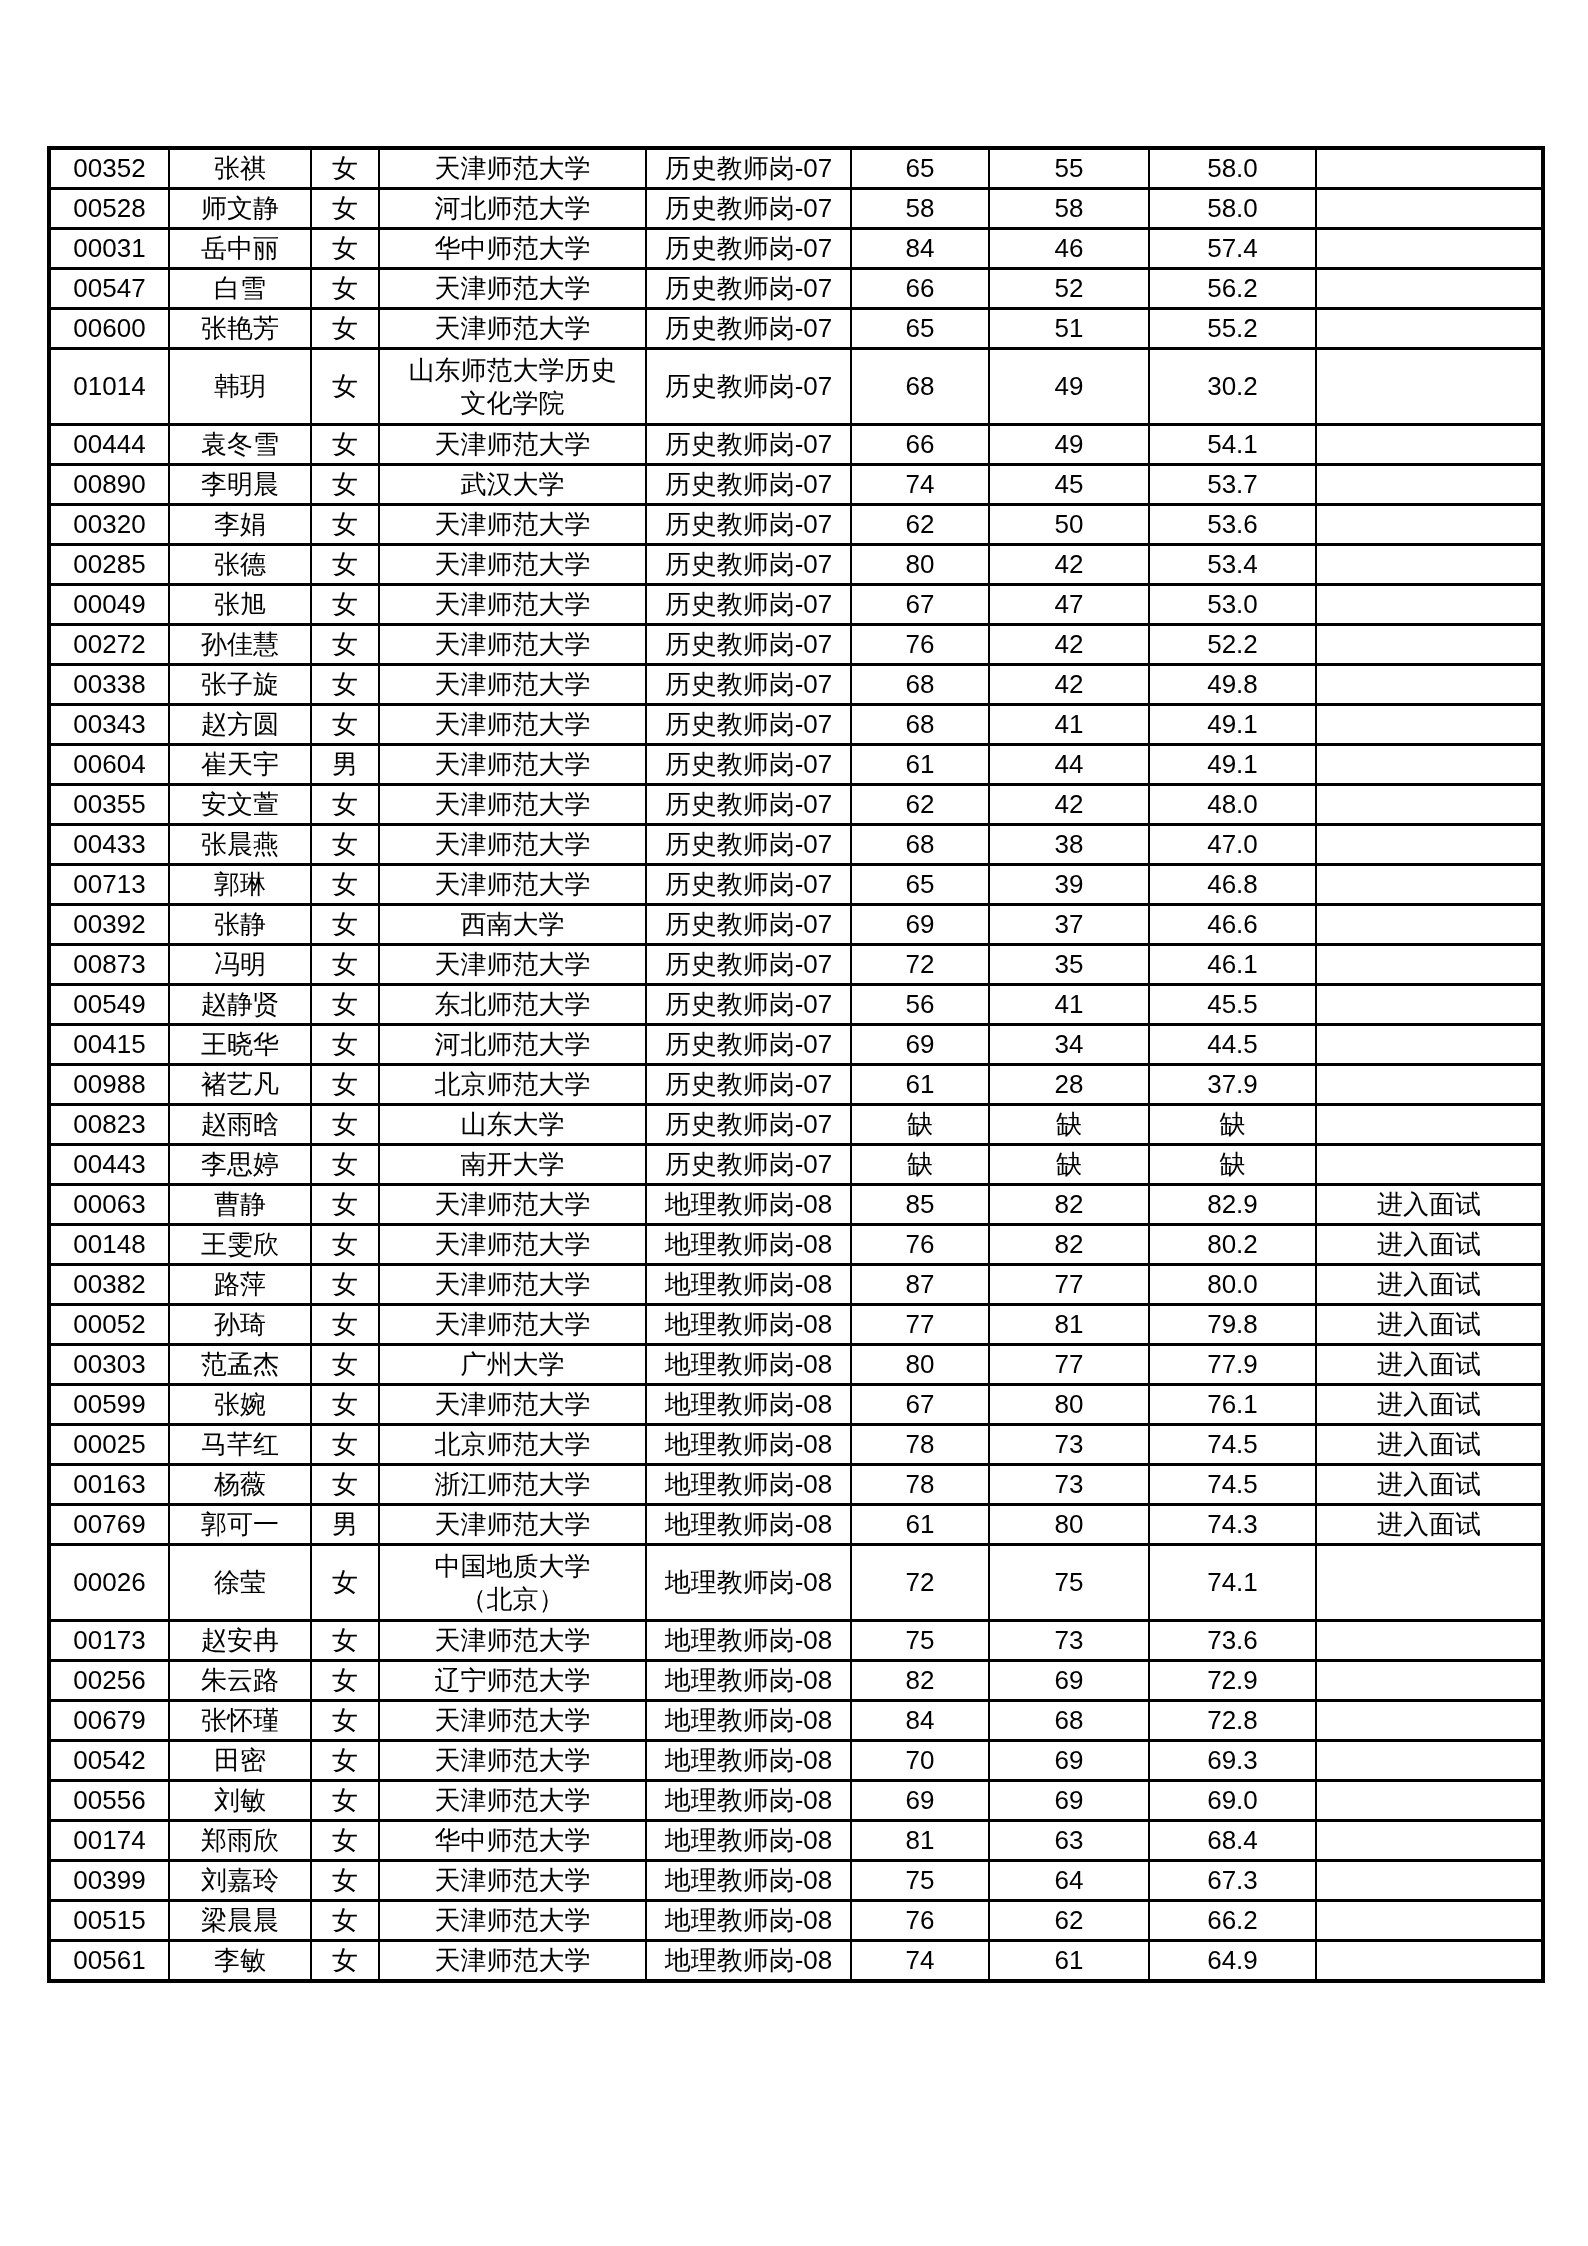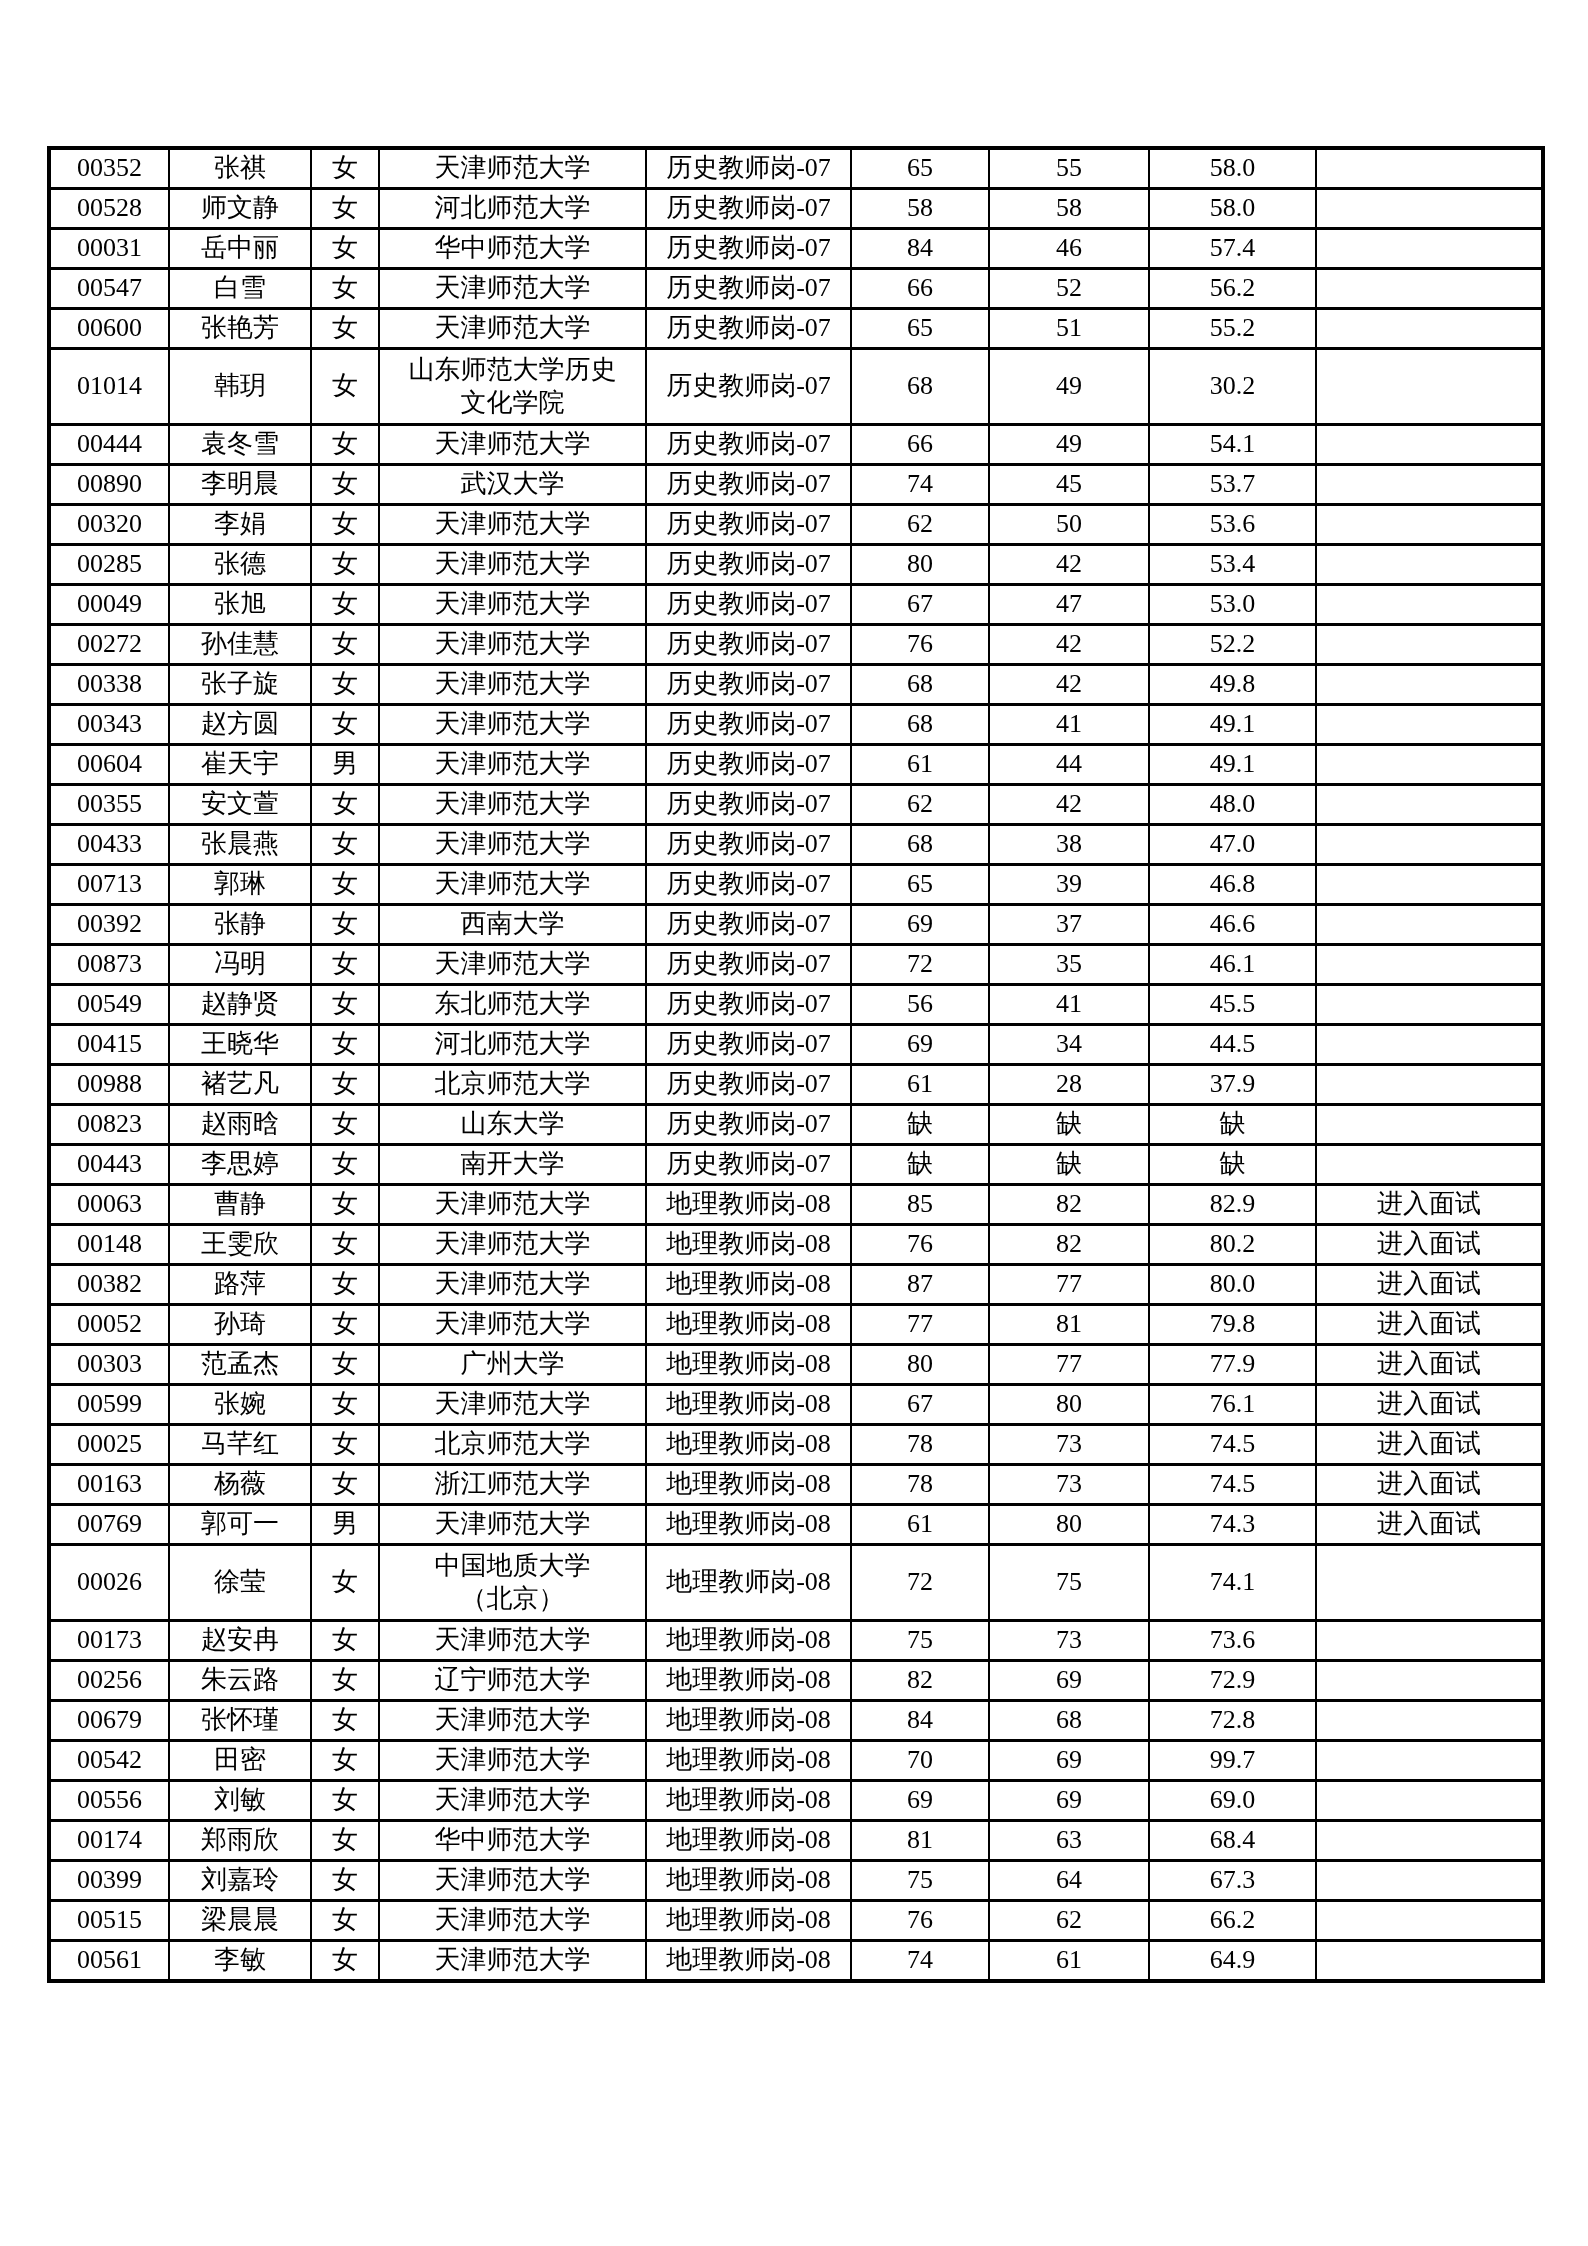--- a/index.html
+++ b/index.html
@@ -5,21 +5,21 @@
   html, body {
     margin: 0;
     padding: 0;
     background: #ffffff;
   }
   #page {
     position: relative;
     width: 1256px;
     height: 2246px;
     background: #ffffff;
-    font-family: Liberation Serif, serif;
+    font-family: Liberation Sans, sans-serif;
     color: #000000;
   }
   table#results {
     position: absolute;
     left: 47px;
     top: 146px;
     width: 1494px;
     border-collapse: collapse;
     table-layout: fixed;
     border: 4px solid #000000;
@@ -489,21 +489,21 @@
           <td></td>
         </tr>
         <tr>
           <td>00542</td>
           <td>田密</td>
           <td>女</td>
           <td>天津师范大学</td>
           <td>地理教师岗-08</td>
           <td>70</td>
           <td>69</td>
-          <td>99.7</td>
+          <td>69.3</td>
           <td></td>
         </tr>
         <tr>
           <td>00556</td>
           <td>刘敏</td>
           <td>女</td>
           <td>天津师范大学</td>
           <td>地理教师岗-08</td>
           <td>69</td>
           <td>69</td>

